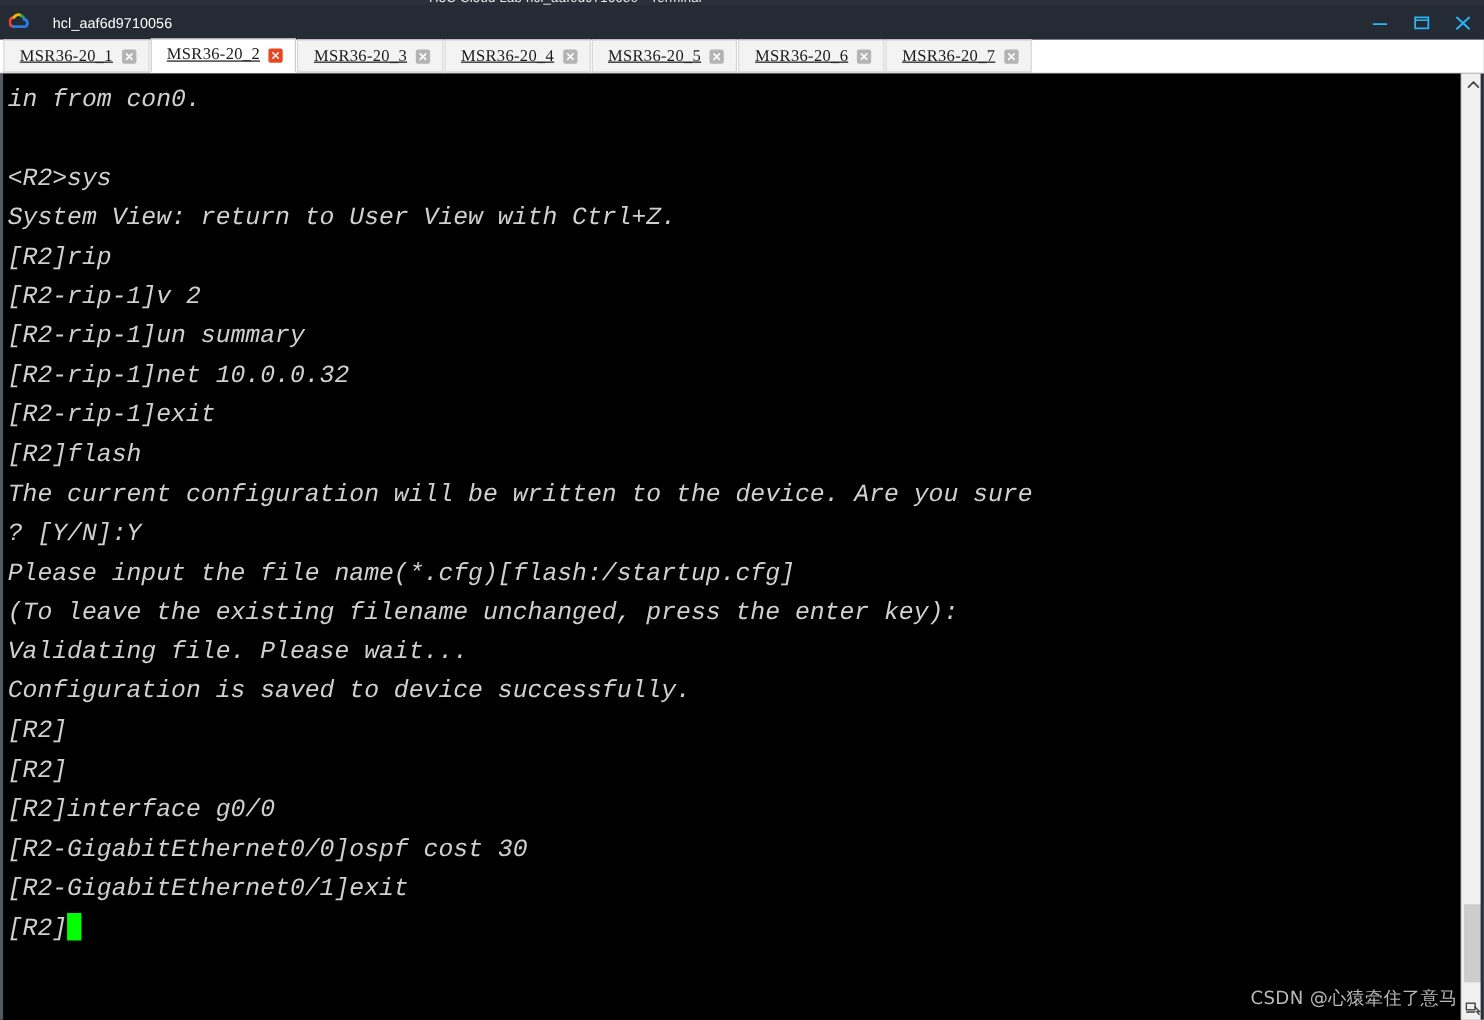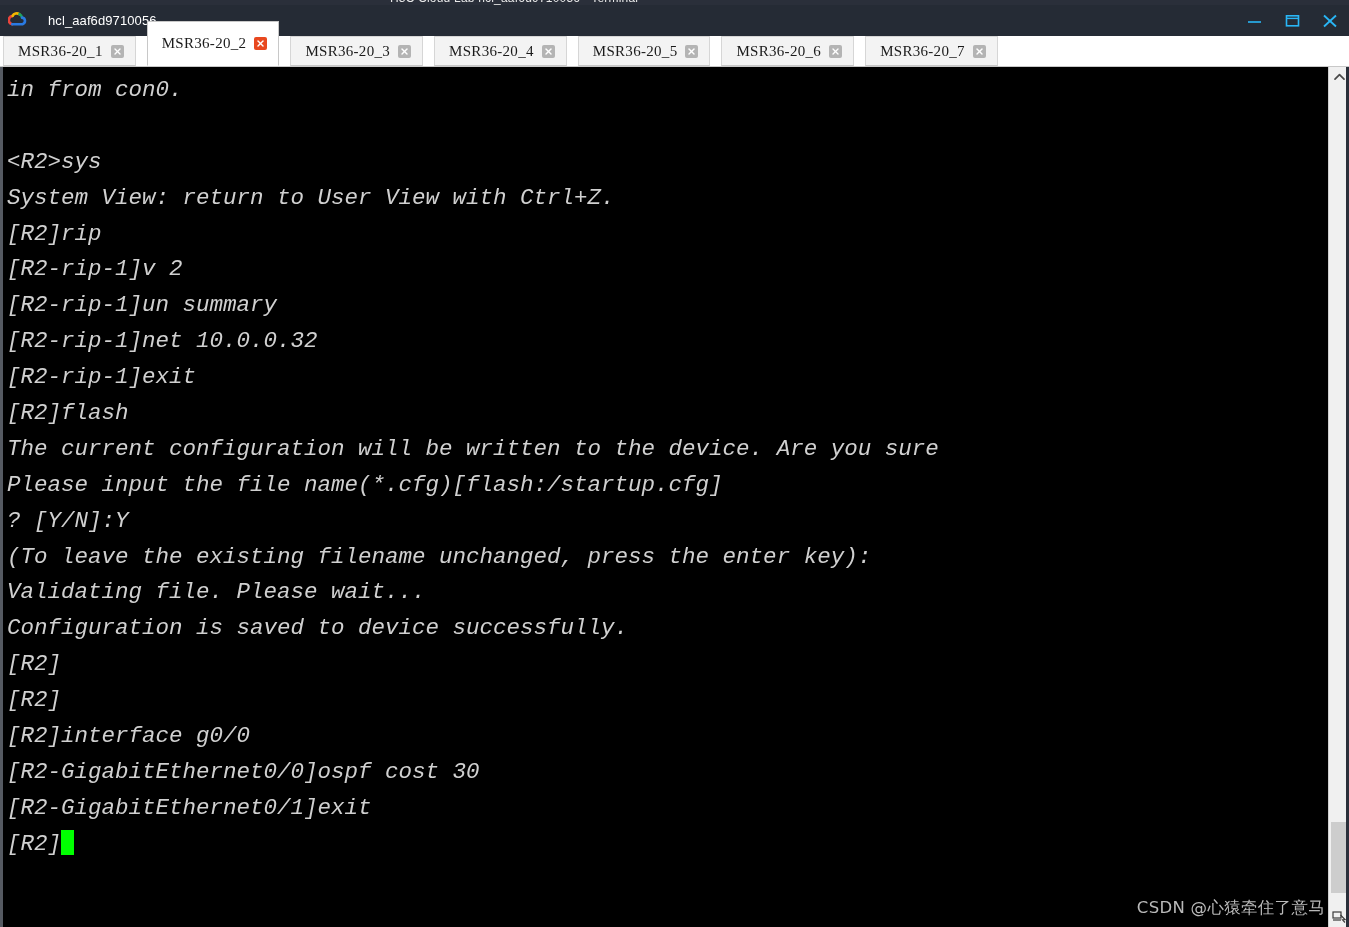--- a/index.html
+++ b/index.html
@@ -95,29 +95,30 @@
     position: relative;
     height: 30px;
     box-sizing: border-box;
     display: flex;
     align-items: center;
     gap: 8px;
     padding: 0 11px 0 14px;
     background: #f3f3f3;
     border: 1px solid #d6d6d6;
     border-bottom: 1px solid #c8c8c8;
-    margin-right: 11px;
+    margin-right: 1px;
     white-space: nowrap;
     cursor: default;
+    text-decoration: underline;
   }
   .tab.active {
     background: #ffffff;
     border: 1px solid #c8c8c8;
     border-bottom: 1px solid #ffffff;
-    height: 45px;
+    height: 31px;
     z-index: 3;
     justify-content: flex-end;
   }
   .tab-label {
     font-family: "Liberation Serif", "DejaVu Serif", serif;
     font-size: 15px;
     color: #1a1a1a;
     letter-spacing: .3px;
   }
   .tab-close {
@@ -339,22 +340,22 @@
         <div class="term-line"></div>
         <div class="term-line">&lt;R2&gt;sys</div>
         <div class="term-line">System View: return to User View with Ctrl+Z.</div>
         <div class="term-line">[R2]rip</div>
         <div class="term-line">[R2-rip-1]v 2</div>
         <div class="term-line">[R2-rip-1]un summary</div>
         <div class="term-line">[R2-rip-1]net 10.0.0.32</div>
         <div class="term-line">[R2-rip-1]exit</div>
         <div class="term-line">[R2]flash</div>
         <div class="term-line">The current configuration will be written to the device. Are you sure</div>
+        <div class="term-line">? [Y/N]:Y</div>
         <div class="term-line">Please input the file name(*.cfg)[flash:/startup.cfg]</div>
-        <div class="term-line">? [Y/N]:Y</div>
         <div class="term-line">(To leave the existing filename unchanged, press the enter key):</div>
         <div class="term-line">Validating file. Please wait...</div>
         <div class="term-line">Configuration is saved to device successfully.</div>
         <div class="term-line">[R2]</div>
         <div class="term-line">[R2]</div>
         <div class="term-line">[R2]interface g0/0</div>
         <div class="term-line">[R2-GigabitEthernet0/0]ospf cost 30</div>
         <div class="term-line">[R2-GigabitEthernet0/1]exit</div>
         <div class="term-line"><span>[R2]</span><span class="cursor-block"></span></div>
       </div>

